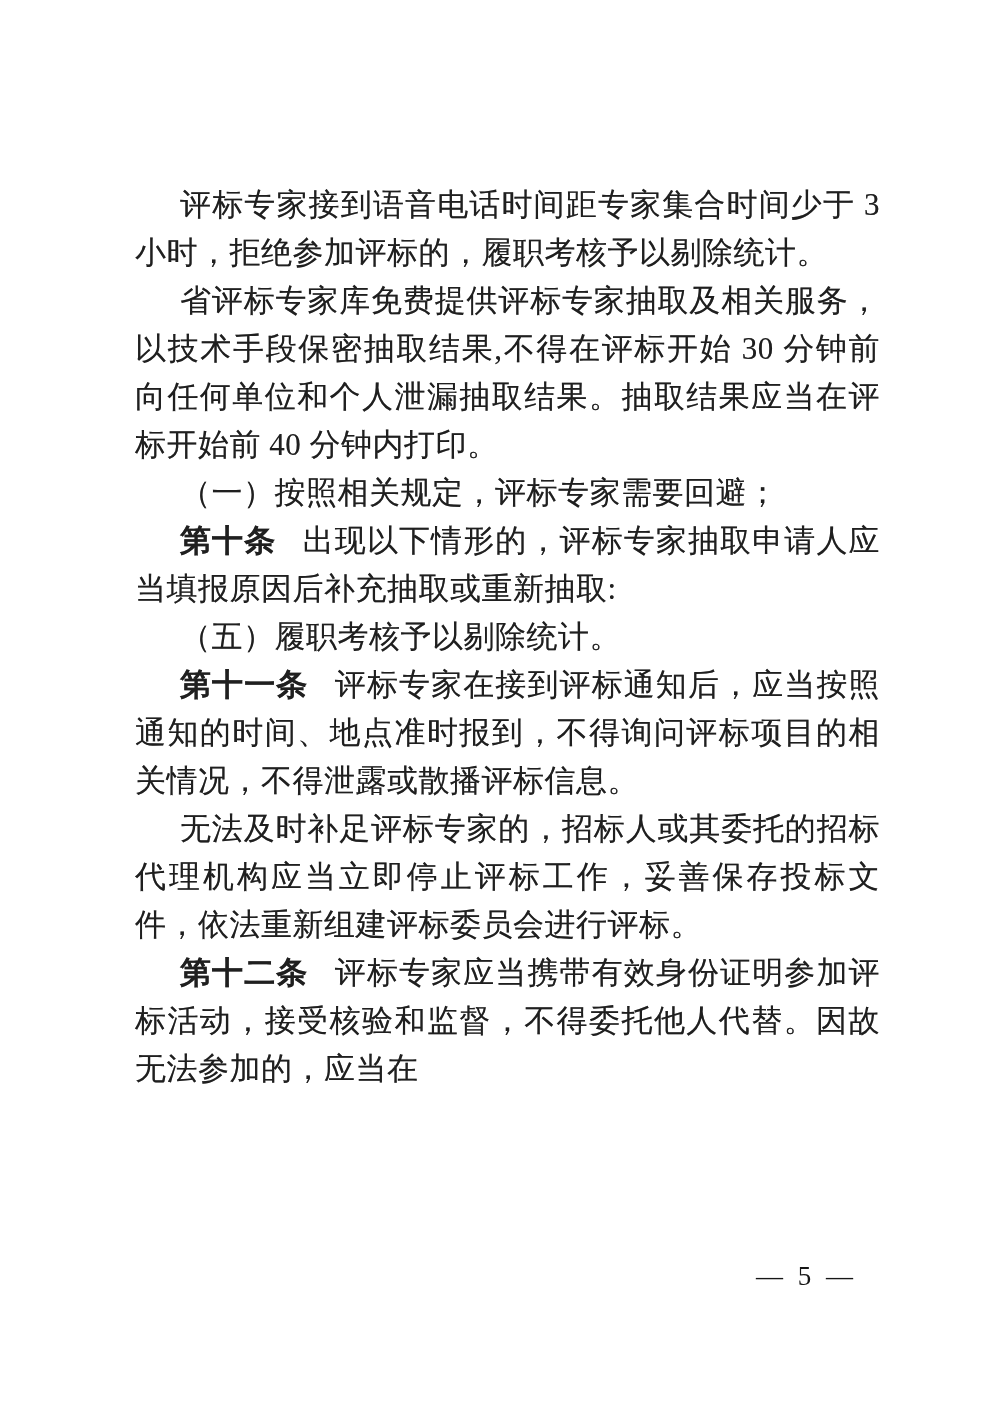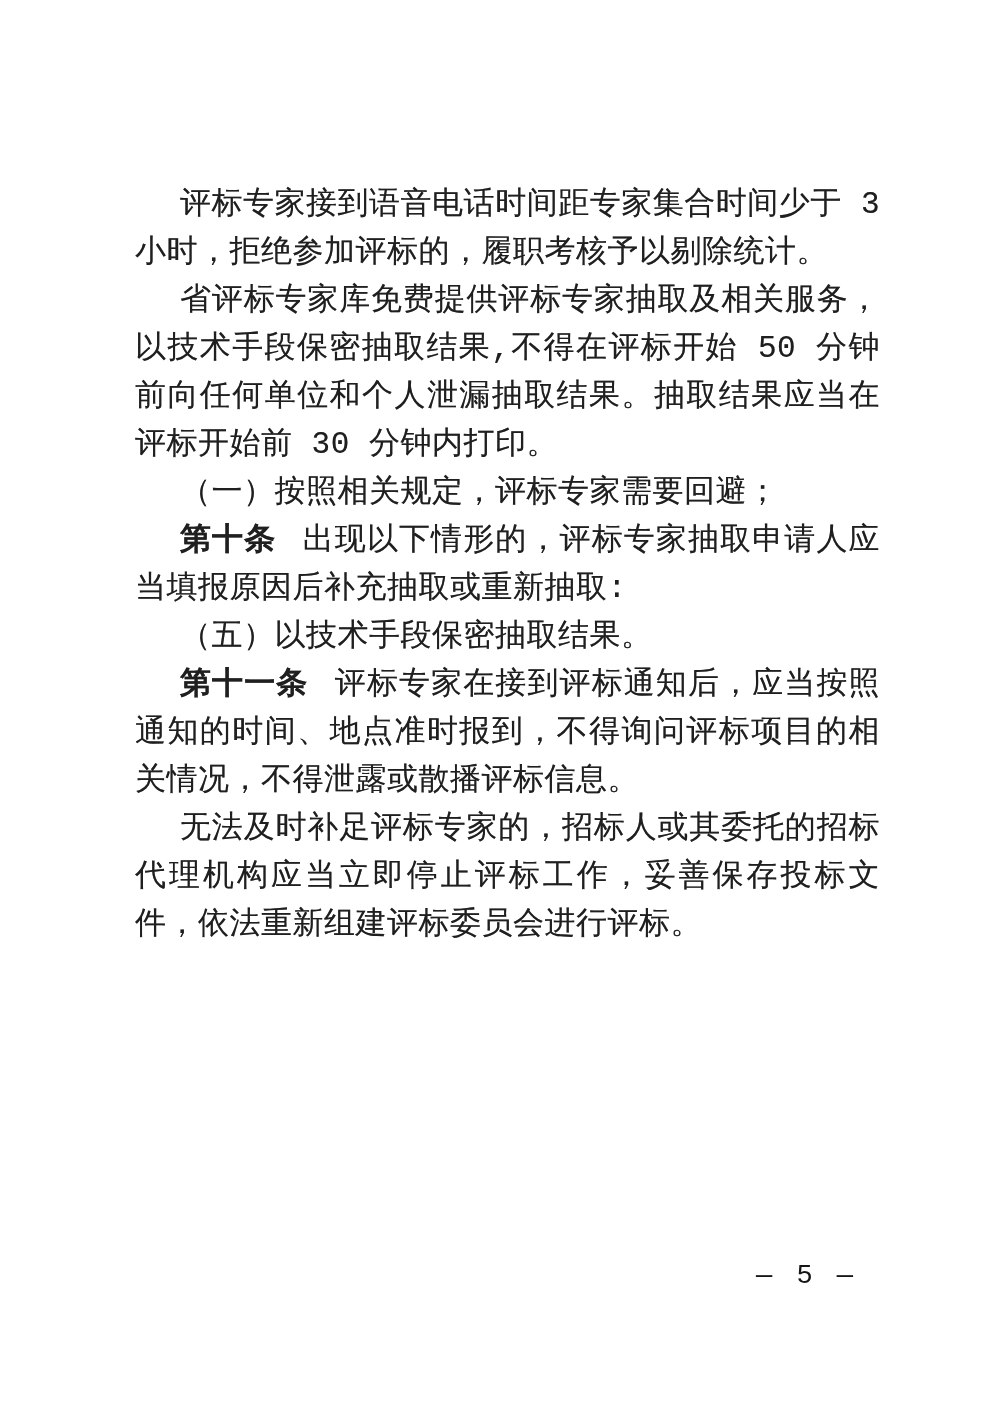--- a/index.html
+++ b/index.html
@@ -6,21 +6,21 @@
     margin: 0;
     padding: 0;
     background: #ffffff;
   }
   .page {
     position: relative;
     width: 1000px;
     height: 1414px;
     background: #ffffff;
     overflow: hidden;
-    font-family: Liberation Mono, monospace;
+    font-family: Liberation Serif, serif;
     color: #1f1f1f;
   }
   .content {
     position: absolute;
     left: 135px;
     top: 181px;
     width: 745px;
   }
   p.para {
     margin: 0;
@@ -48,36 +48,39 @@
   }
 </style>
 </head>
 <body>
 
 <div class="page">
   <div class="content">
 
     <p class="para">评标专家接到语音电话时间距专家集合时间少于 3 小时，拒绝参加评标的，履职考核予以剔除统计。</p>
 
-    <p class="para">省评标专家库免费提供评标专家抽取及相关服务，以技术手段保密抽取结果,不得在评标开始 50 分钟前向任何单位和个人泄漏抽取结果。抽取结果应当在评标开始前 30 分钟内打印。</p>
+    <p class="para">省评标专家库免费提供评标专家抽取及相关服务，以技术手段保密抽取结果,不得在评标开始 30 分钟前向任何单位和个人泄漏抽取结果。抽取结果应当在评标开始前 40 分钟内打印。</p>
 
     <p class="para">（一）按照相关规定，评标专家需要回避；</p>
 
     <p class="para">
       <span class="article-label">第十条</span><span>出现以下情形的，评标专家抽取申请人应当填报原因后补充抽取或重新抽取:</span>
     </p>
 
 
 
 
-    <p class="para">（五）以技术手段保密抽取结果。</p>
+    <p class="para">（五）履职考核予以剔除统计。</p>
 
     <p class="para">
       <span class="article-label">第十一条</span><span>评标专家在接到评标通知后，应当按照通知的时间、地点准时报到，不得询问评标项目的相关情况，不得泄露或散播评标信息。</span>
     </p>
 
     <p class="para">无法及时补足评标专家的，招标人或其委托的招标代理机构应当立即停止评标工作，妥善保存投标文件，依法重新组建评标委员会进行评标。</p>
 
+    <p class="para">
+      <span class="article-label">第十二条</span><span>评标专家应当携带有效身份证明参加评标活动，接受核验和监督，不得委托他人代替。因故无法参加的，应当在</span>
+    </p>
 
   </div>
 
   <div class="footer">— 5 —</div>
 </div>
 
 </body></html>

